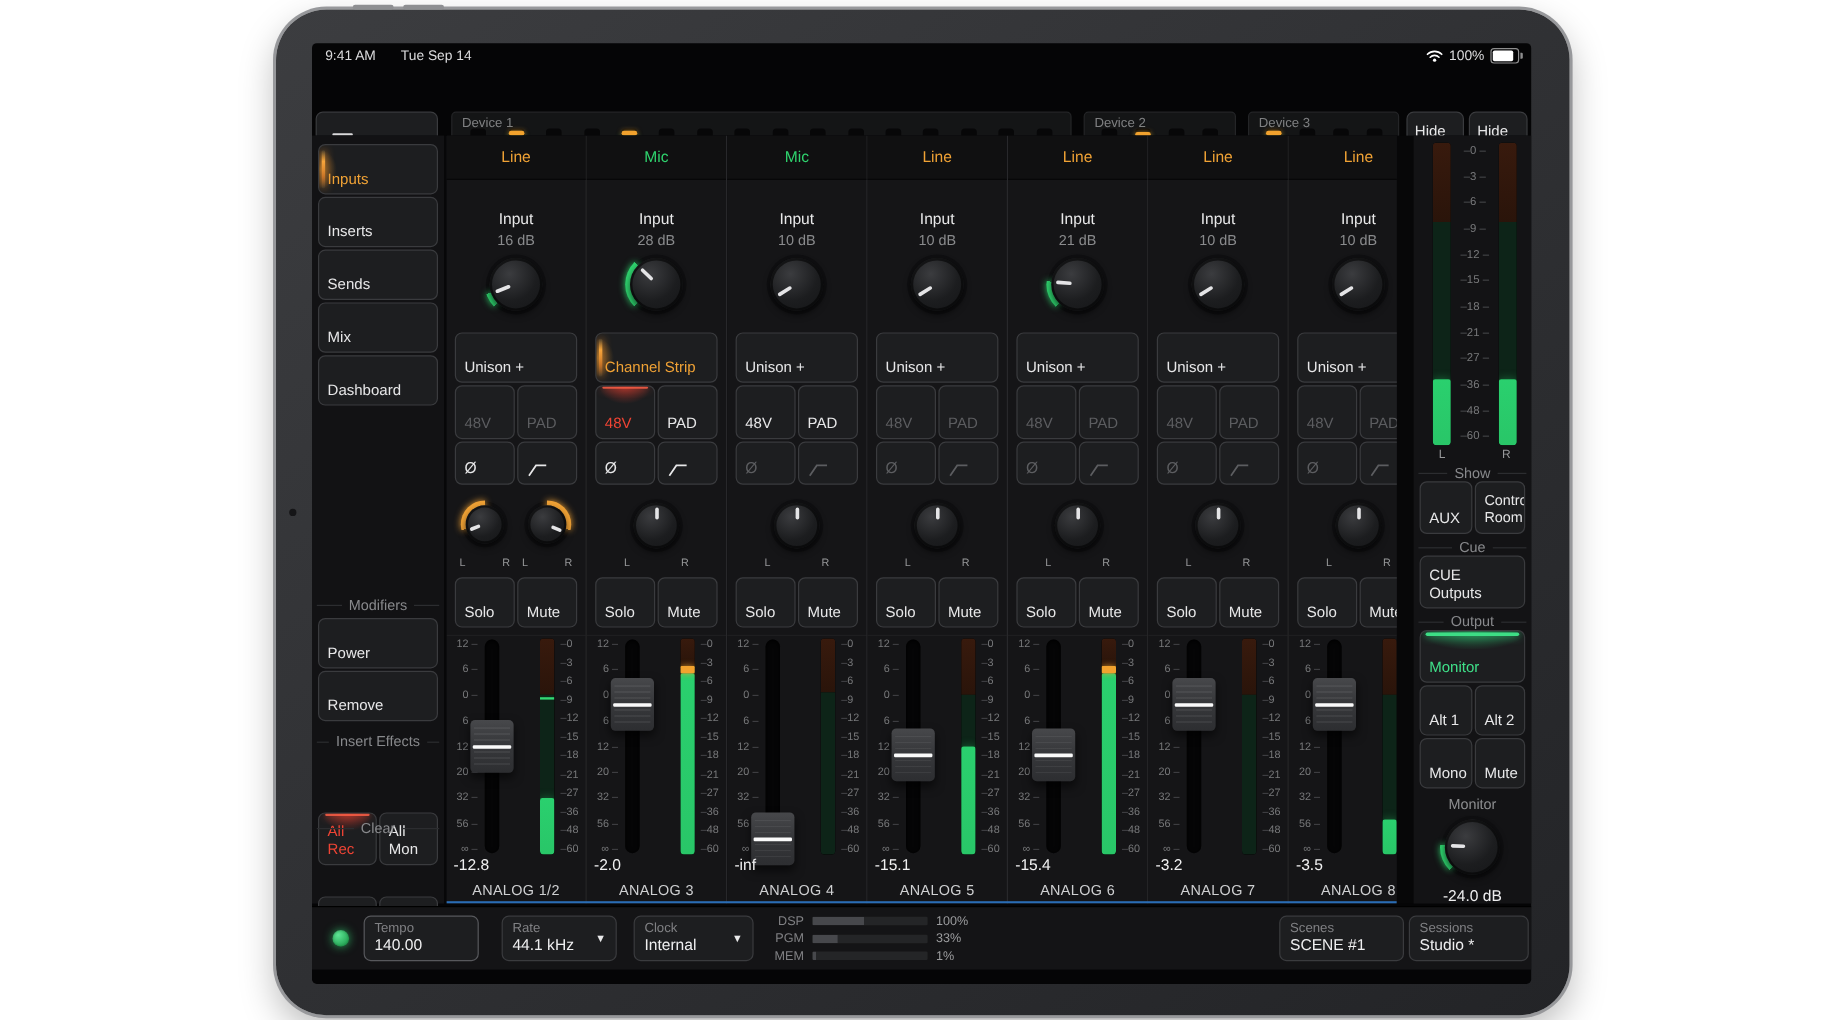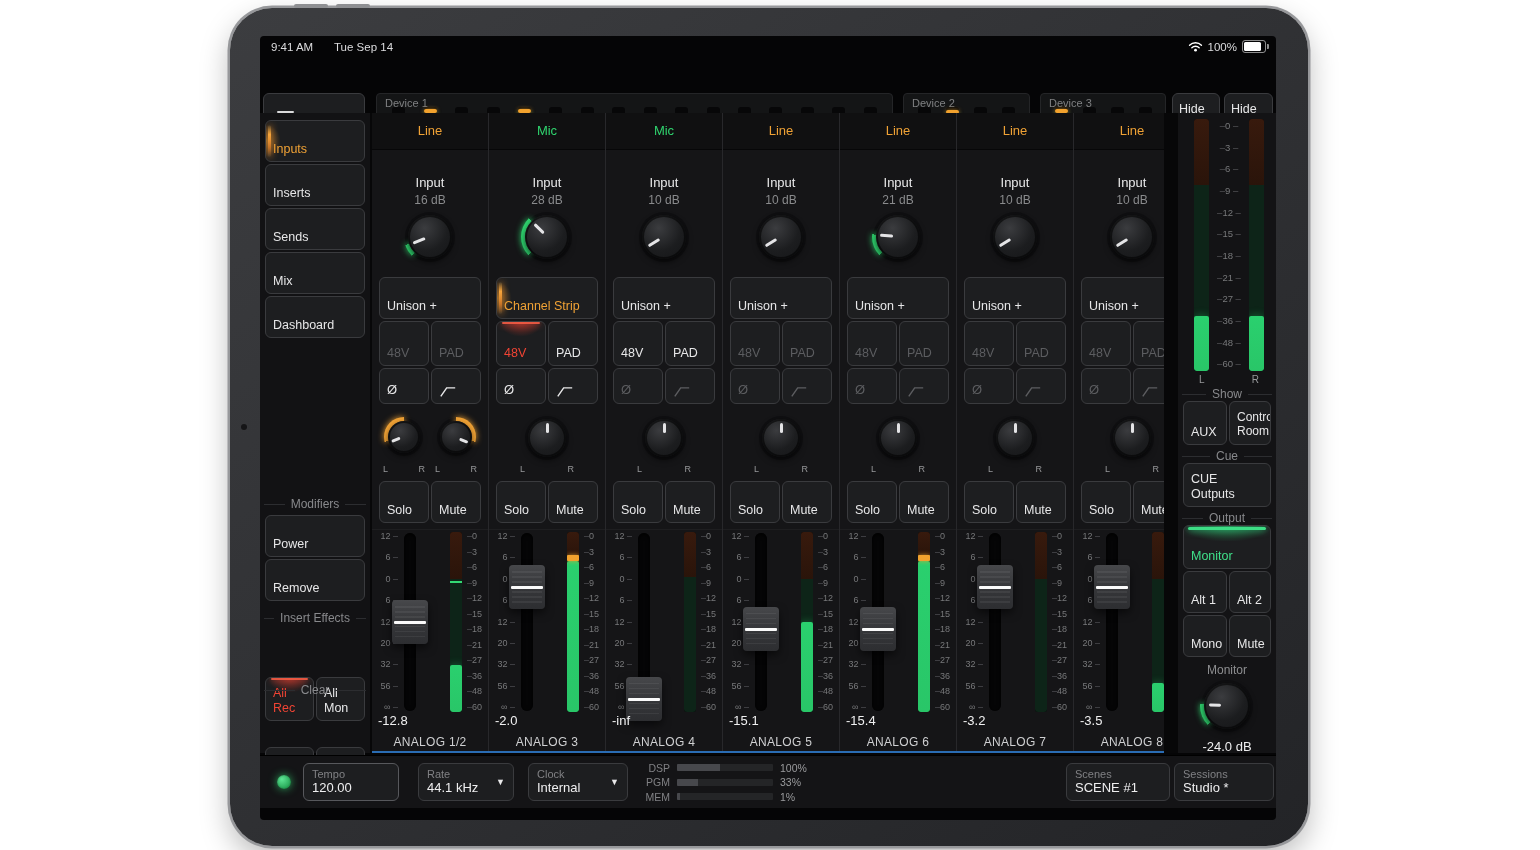--- a/index.html
+++ b/index.html
@@ -887,21 +887,21 @@
               <div class="knob-pointer" style="transform: rotate(-88deg);"></div>
             </div>
           <div class="rp-monval">-24.0 dB</div>
         </div>
       </div>
 
       <div class="bottombar">
         <span class="led"></span>
         <button class="btn bb-btn bb-tempo">
           <span class="bb-label">Tempo</span>
-          <span class="bb-value">120.00</span>
+          <span class="bb-value">140.00</span>
         </button>
         <button class="btn bb-btn bb-rate">
           <span class="bb-label">Rate</span>
           <span class="bb-value">44.1 kHz</span>
           <span class="bb-arrow">▼</span>
         </button>
         <button class="btn bb-btn bb-clock">
           <span class="bb-label">Clock</span>
           <span class="bb-value">Internal</span>
           <span class="bb-arrow">▼</span>

